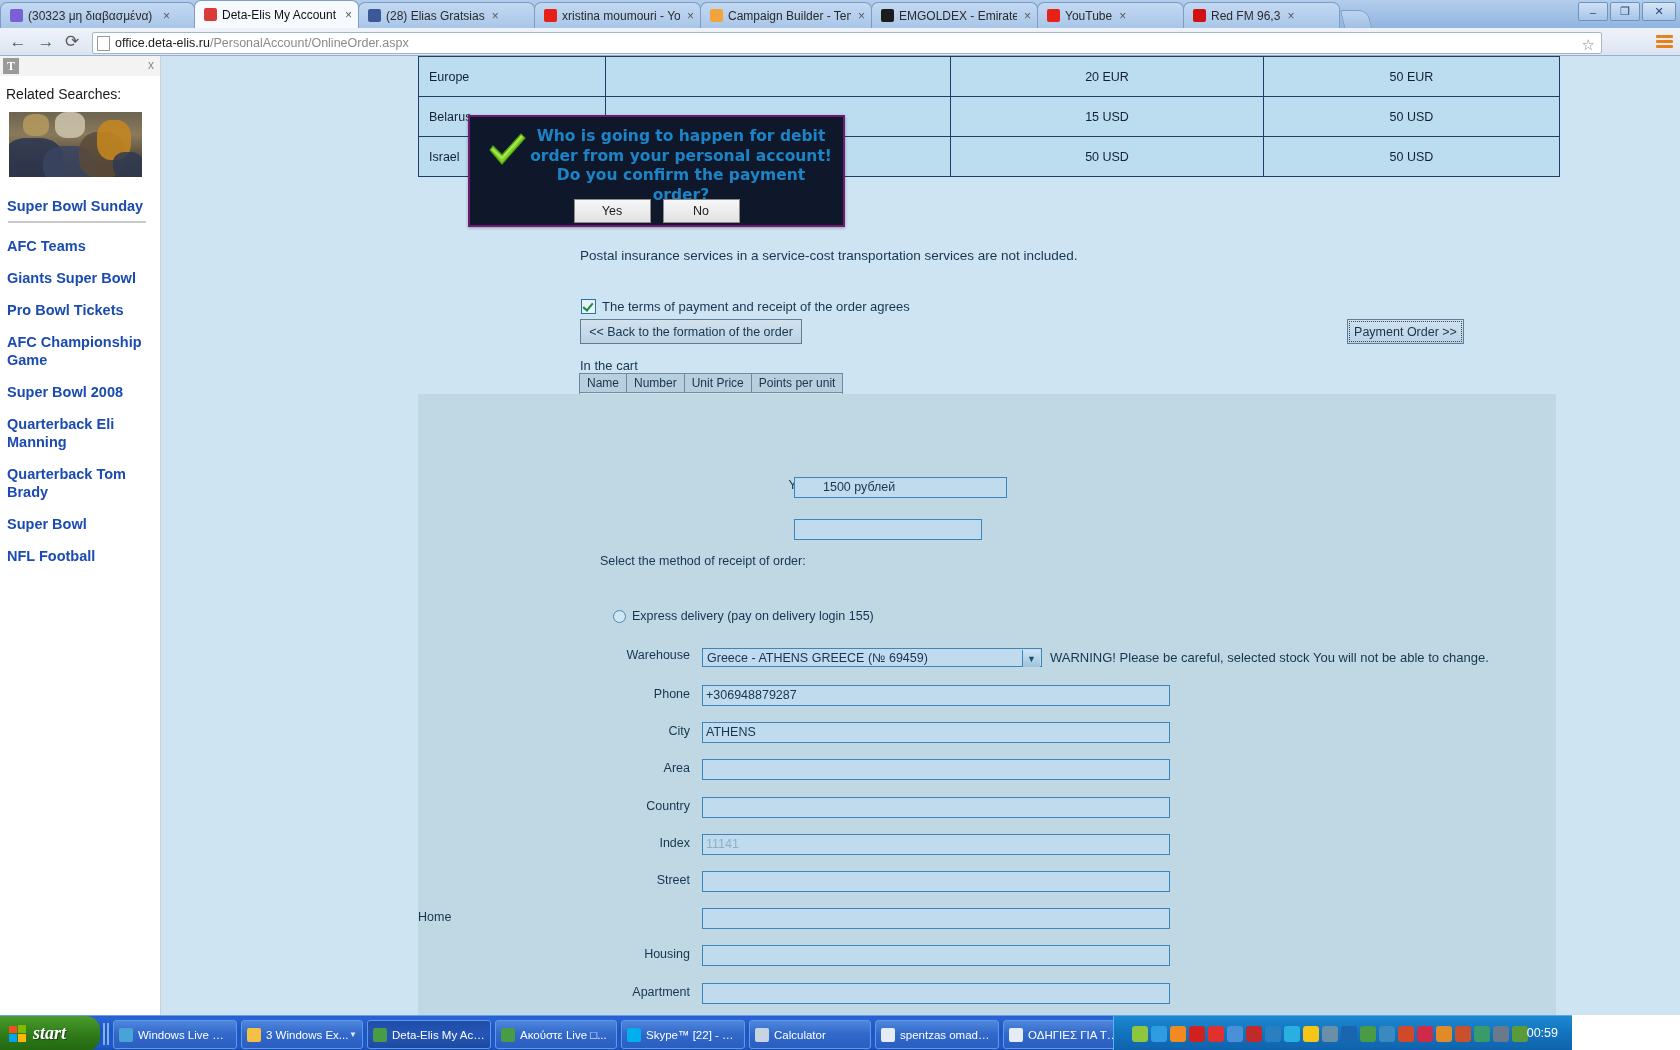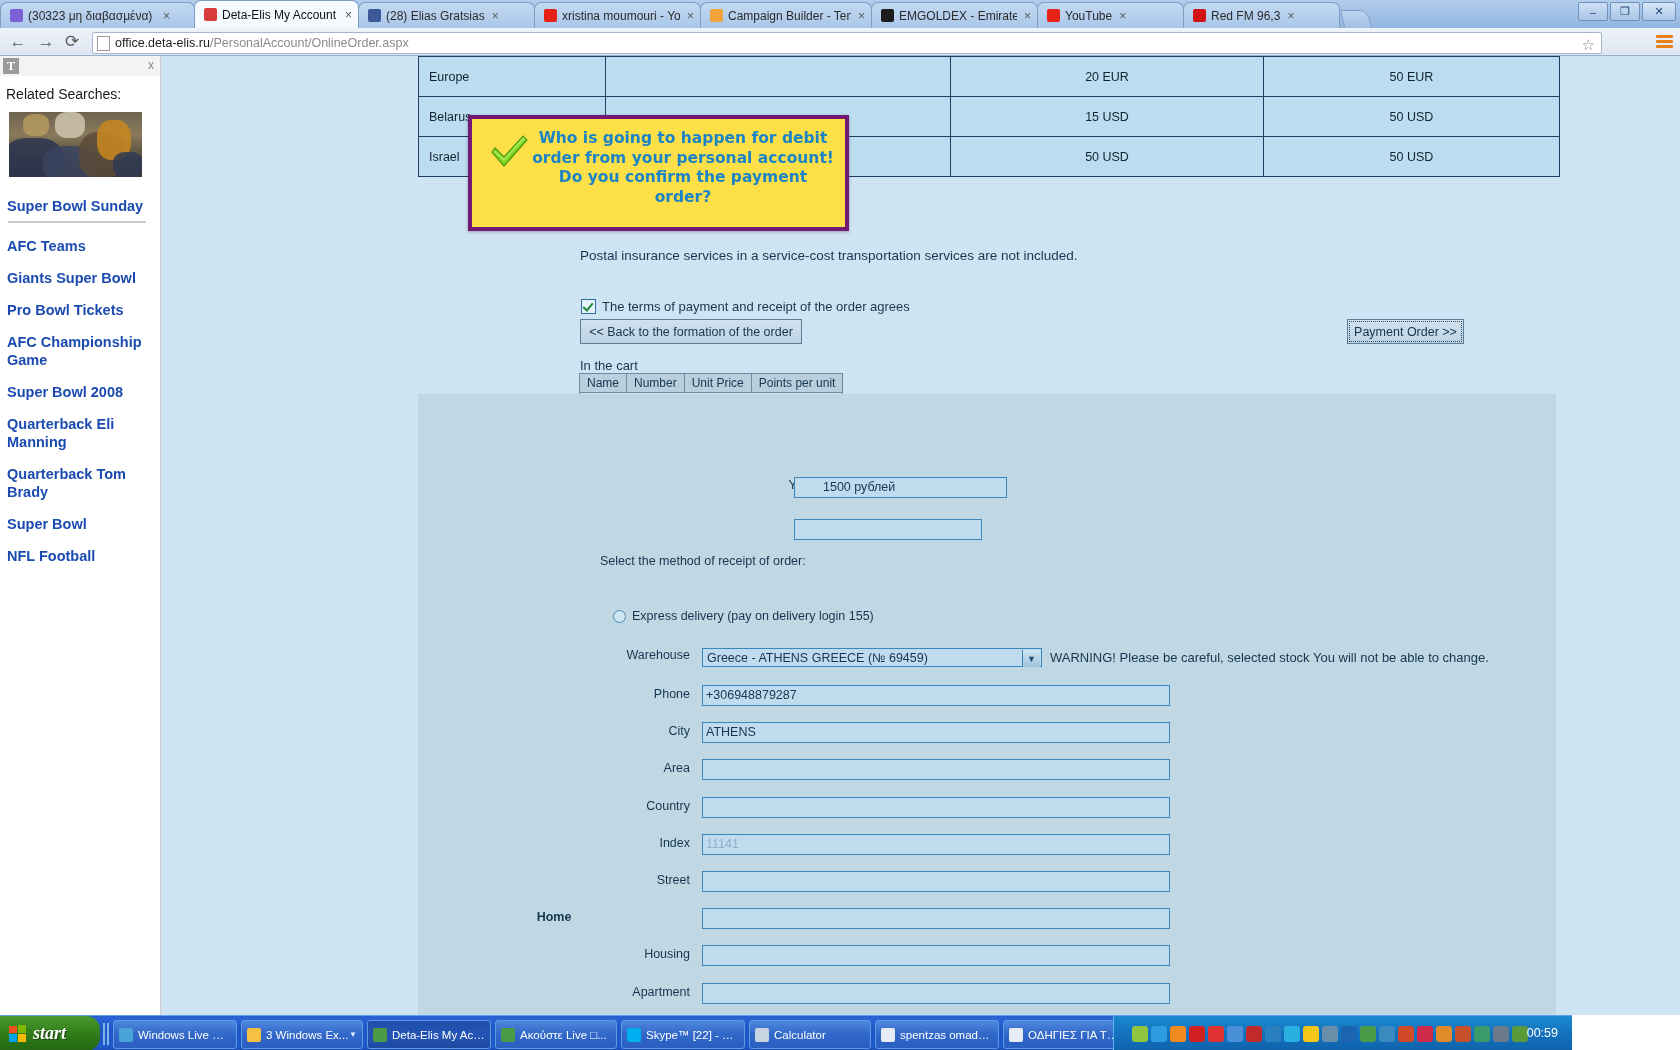--- a/index.html
+++ b/index.html
@@ -136,22 +136,22 @@
   #warn{position:absolute;left:632px;top:256px;font-size:13px;color:#16354f;white-space:nowrap;}
 
   .radio{width:11px;height:11px;border:1px solid #4a87ae;border-radius:50%;background:#cfe6f3;
     margin-right:6px;position:relative;flex:none;}
   .radio.on:after{content:"";position:absolute;left:2.5px;top:2.5px;width:6px;height:6px;
     background:#1d7a2c;border-radius:50%;}
   .radio-label{font-size:12.5px;color:#16354f;}
   #method-title{position:absolute;left:182px;top:160px;font-size:12.5px;color:#16354f;}
 
   
-  #dialog{position:absolute;left:468px;top:59px;width:373px;height:108px;background:#fde047;
-    border:4px solid #701a75;box-shadow:0 1px 3px rgba(0,0,0,.3);z-index:60;}
+  #dialog{position:absolute;left:468px;top:59px;width:373px;height:108px;background:#0f172a;
+    border:2px solid #701a75;box-shadow:0 1px 3px rgba(0,0,0,.3);z-index:60;}
   #dlg-check{position:absolute;left:17px;top:14px;width:40px;height:36px;}
   #dlg-text{position:absolute;left:58px;top:10px;width:306px;text-align:center;
     font-size:15.5px;font-weight:bold;color:#1c84c6;line-height:19.5px;font-family:"DejaVu Sans",sans-serif;}
   #dlg-buttons{position:absolute;left:0;top:82px;width:373px;display:flex;justify-content:center;gap:12px;}
   .dlg-btn{width:75px;height:22px;background:linear-gradient(#f7f7f7,#e2e2e2);
     border:1px solid #8c8c8c;font-size:12.5px;color:#1a1a1a;
     display:flex;align-items:center;justify-content:center;}
 
   
   #taskbar{position:absolute;left:0;top:1015px;width:1556px;height:35px;
@@ -400,21 +400,21 @@
             </div>
             <div class="txt wide" style="position: absolute; left: 284px; top: 402.6px;"><span></span></div>
             <div class="field-row" style="left: 0px; top: 441.8px; width: 280px; justify-content: flex-end;">
               <span class="field-label">Index</span>
             </div>
             <div class="txt wide ph" style="position: absolute; left: 284px; top: 439.8px;"><span>11141</span></div>
             <div class="field-row" style="left: 0px; top: 479px; width: 280px; justify-content: flex-end;">
               <span class="field-label">Street</span>
             </div>
             <div class="txt wide" style="position: absolute; left: 284px; top: 477px;"><span></span></div>
-            <div class="field-row" style="left: 0px; top: 516.2px; width: 280px; justify-content: center; font-weight: bold;">
+            <div class="field-row" style="left: 0px; top: 516.2px; width: 280px; justify-content: flex-start;">
               <span class="field-label">Home</span>
             </div>
             <div class="txt wide" style="position: absolute; left: 284px; top: 514.2px;"><span></span></div>
             <div class="field-row" style="left: 0px; top: 553.4px; width: 280px; justify-content: flex-end;">
               <span class="field-label">Housing</span>
             </div>
             <div class="txt wide" style="position: absolute; left: 284px; top: 551.4px;"><span></span></div>
             <div class="field-row" style="left: 0px; top: 590.6px; width: 280px; justify-content: flex-end;">
               <span class="field-label">Apartment</span>
             </div>
@@ -425,20 +425,28 @@
 
     <div id="dialog">
       <svg id="dlg-check" viewBox="0 0 40 36">
         <path d="M3 19 L6 15 L15 24 L34 3 L38 7 L15 33 Z" fill="#7ed321" stroke="#4f9a12" stroke-width="1.2"></path>
         <path d="M5 18 L15 27 L35 5" fill="none" stroke="#b6ef6b" stroke-width="2" opacity=".7"></path>
       </svg>
       <div id="dlg-text">
         <div>Who is going to happen for debit</div>
         <div>order from your personal account!</div>
         <div>Do you confirm the payment order?</div>
+      </div>
+      <div id="dlg-buttons">
+        <div class="dlg-btn">
+            <span>Yes</span>
+          </div>
+        <div class="dlg-btn">
+            <span>No</span>
+          </div>
       </div>
     </div>
 
   </div>
 </div>
 
 <div id="taskbar">
   <div id="start">
     <div id="start-logo">
       <svg viewBox="0 0 18 18" width="18" height="18">

